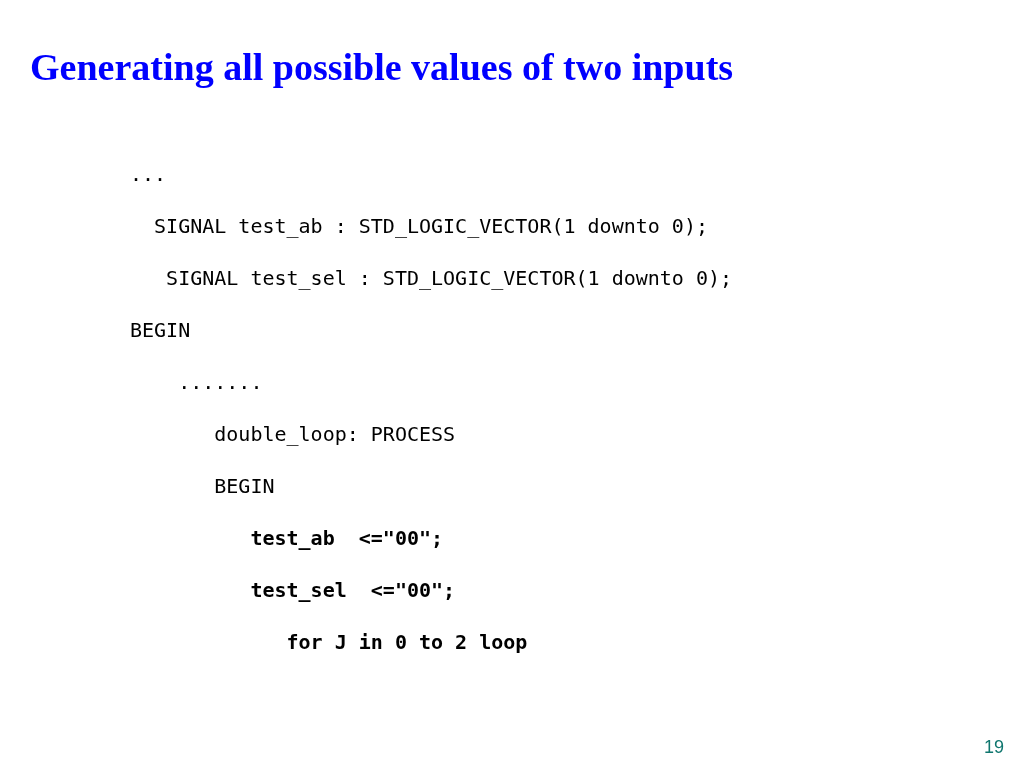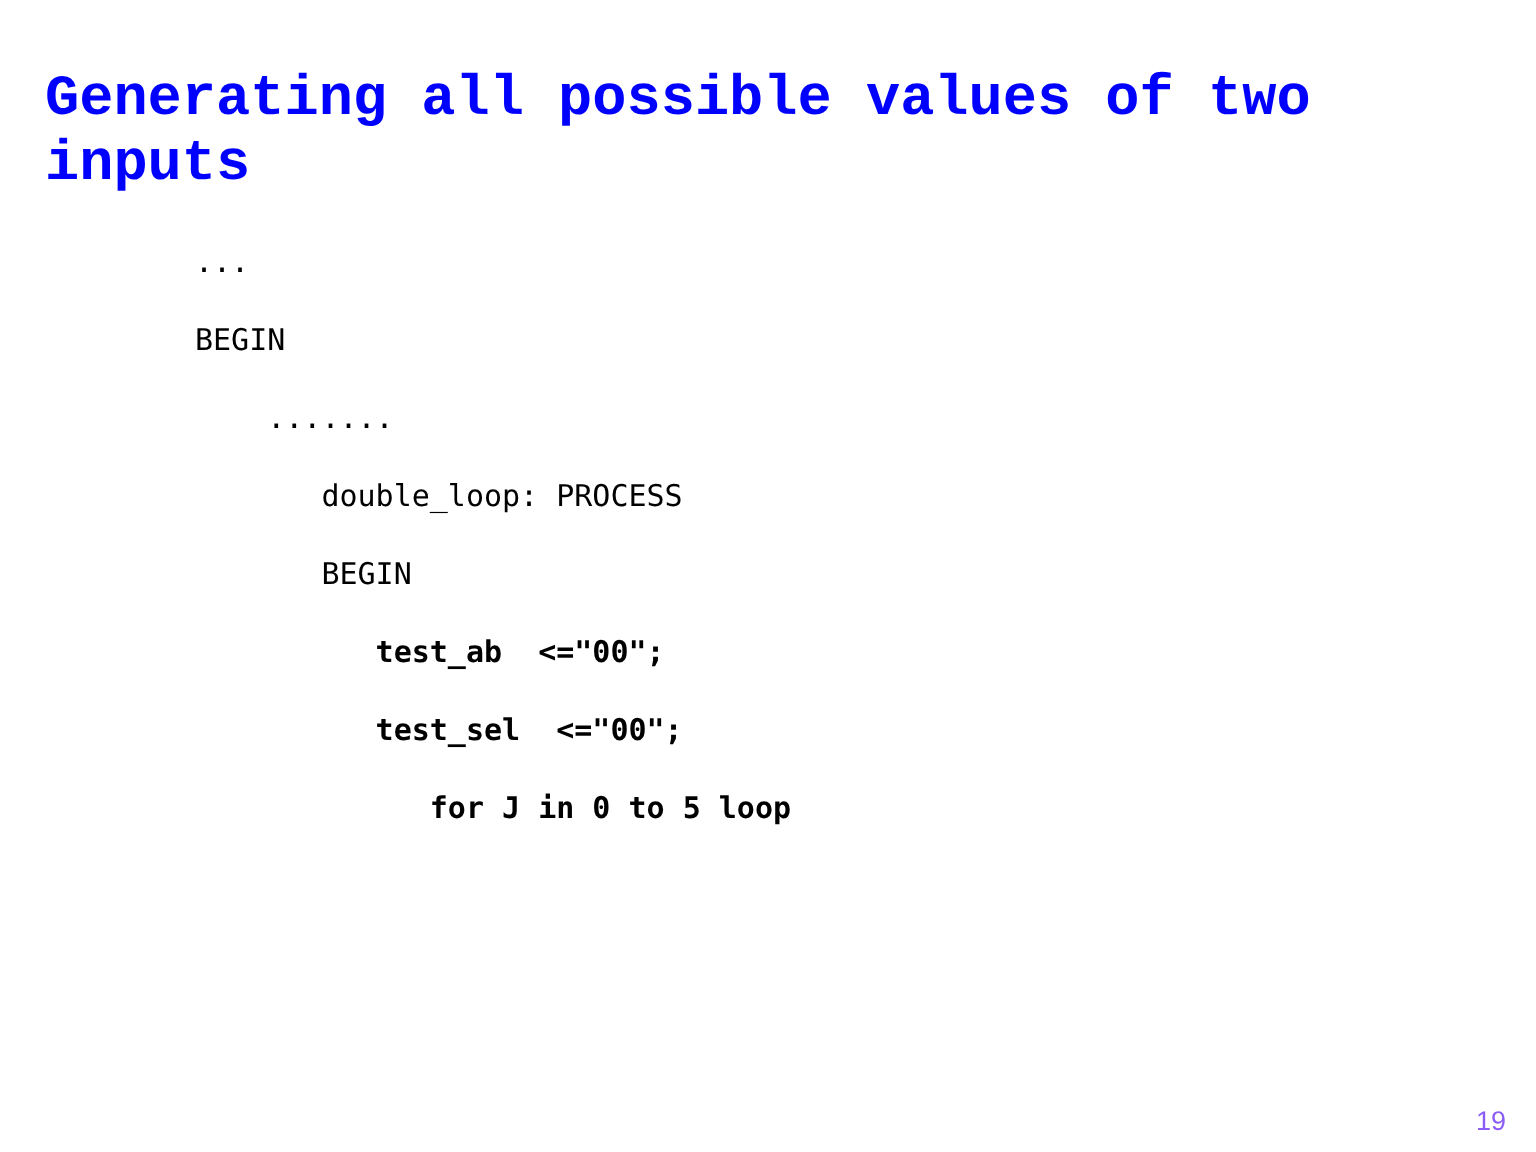--- a/index.html
+++ b/index.html
@@ -19,21 +19,21 @@
     box-sizing: border-box;
   }
   .title {
     color: #0000ff;
     font-size: 38px;
     font-weight: bold;
     position: absolute;
     top: 45px;
     left: 30px;
     right: 30px;
-    font-family: Liberation Mono, monospace;
+    font-family: Liberation Serif, serif;
   }
   .code-block {
     position: absolute;
     top: 135px;
     left: 130px;
     font-family: "DejaVu Sans Mono", "Menlo", "Consolas", monospace;
     font-size: 20px;
     line-height: 1.3;
     color: #000000;
     white-space: pre;
@@ -42,40 +42,42 @@
     display: block;
   }
   .bold {
     font-weight: bold;
   }
   .page-num {
     position: absolute;
     bottom: 10px;
     right: 20px;
     font-size: 18px;
-    color: #8b5cf6;
+    color: #0f766e;
     font-family: Arial, Helvetica, sans-serif;
   }
 </style>
 </head>
 <body>
 
 <div class="slide">
 
   <div class="title">Generating all possible values of two inputs</div>
 
   <div class="code-block">
 <span class="code-line">...</span>
+<span class="code-line">  SIGNAL test_ab : STD_LOGIC_VECTOR(1 downto 0);</span>
+<span class="code-line">   SIGNAL test_sel : STD_LOGIC_VECTOR(1 downto 0);</span>
 <span class="code-line">BEGIN</span>
 <span class="code-line">    .......</span>
 <span class="code-line">       double_loop: PROCESS</span>
 <span class="code-line">       BEGIN</span>
 <span class="code-line bold">          test_ab  &lt;="00";</span>
 <span class="code-line bold">          test_sel  &lt;="00";</span>
-<span class="code-line bold">             for J in 0 to 5 loop</span>
+<span class="code-line bold">             for J in 0 to 2 loop</span>
 
 
 
 
 
 
 
 
   </div>
 

